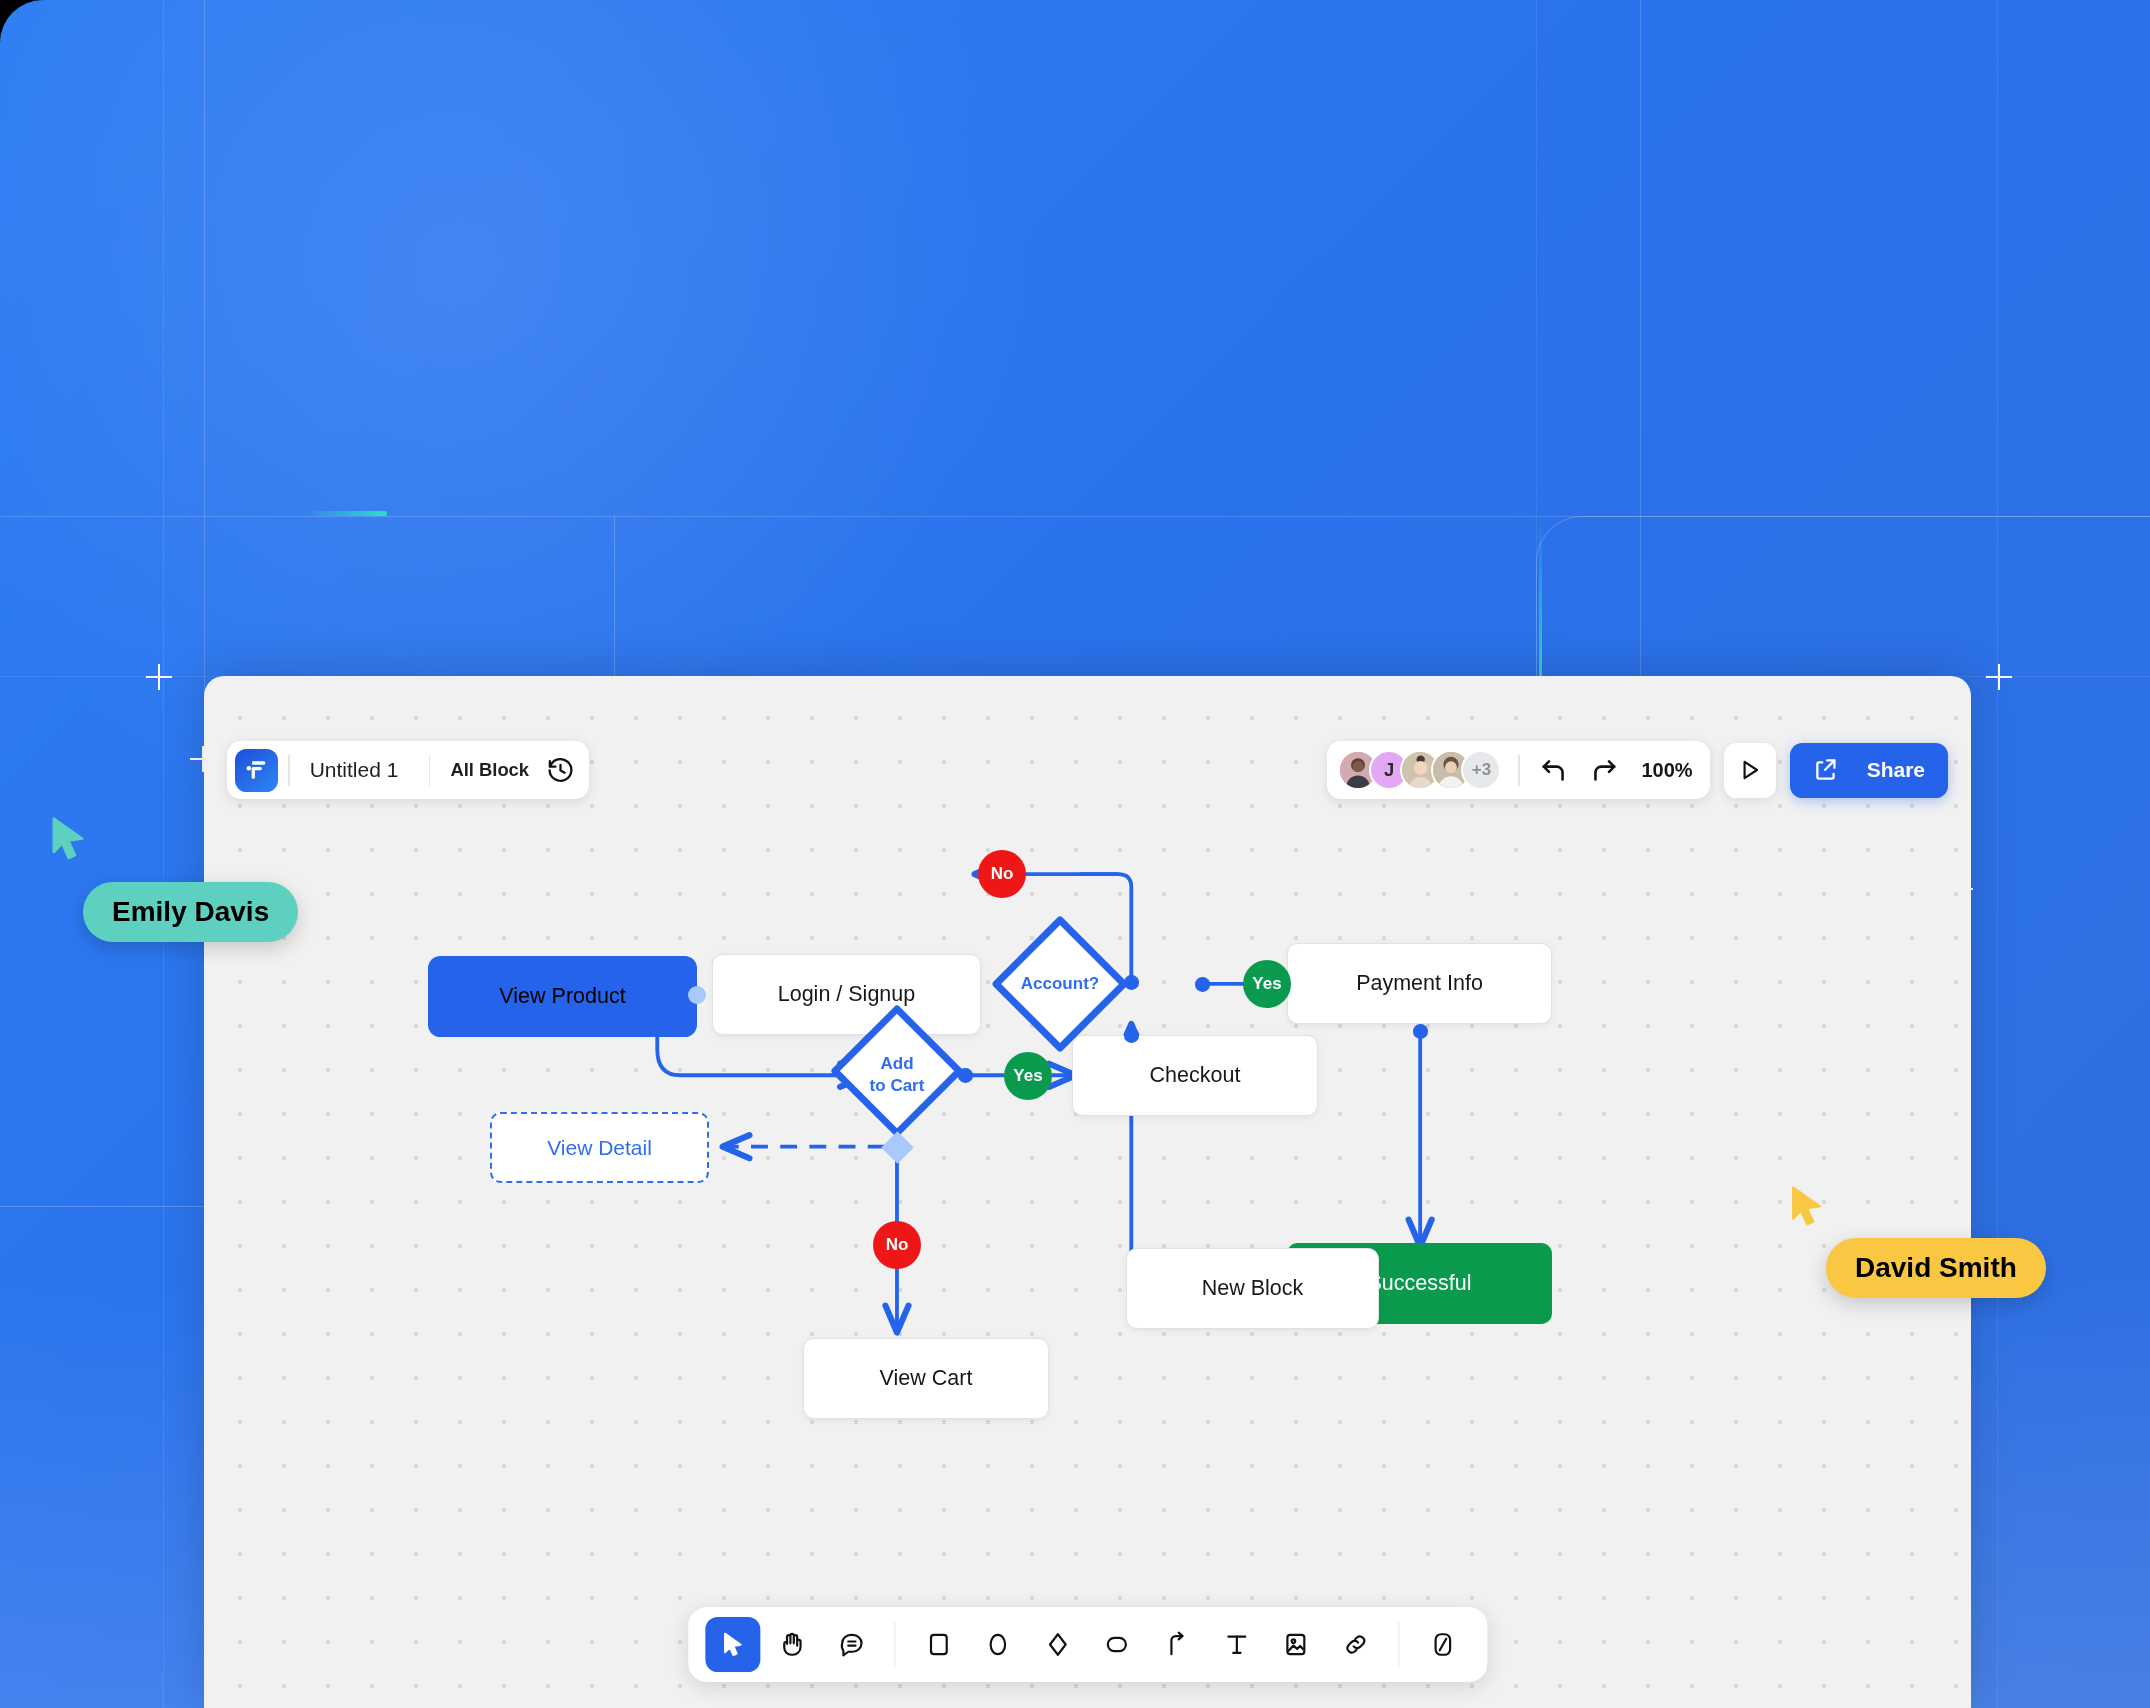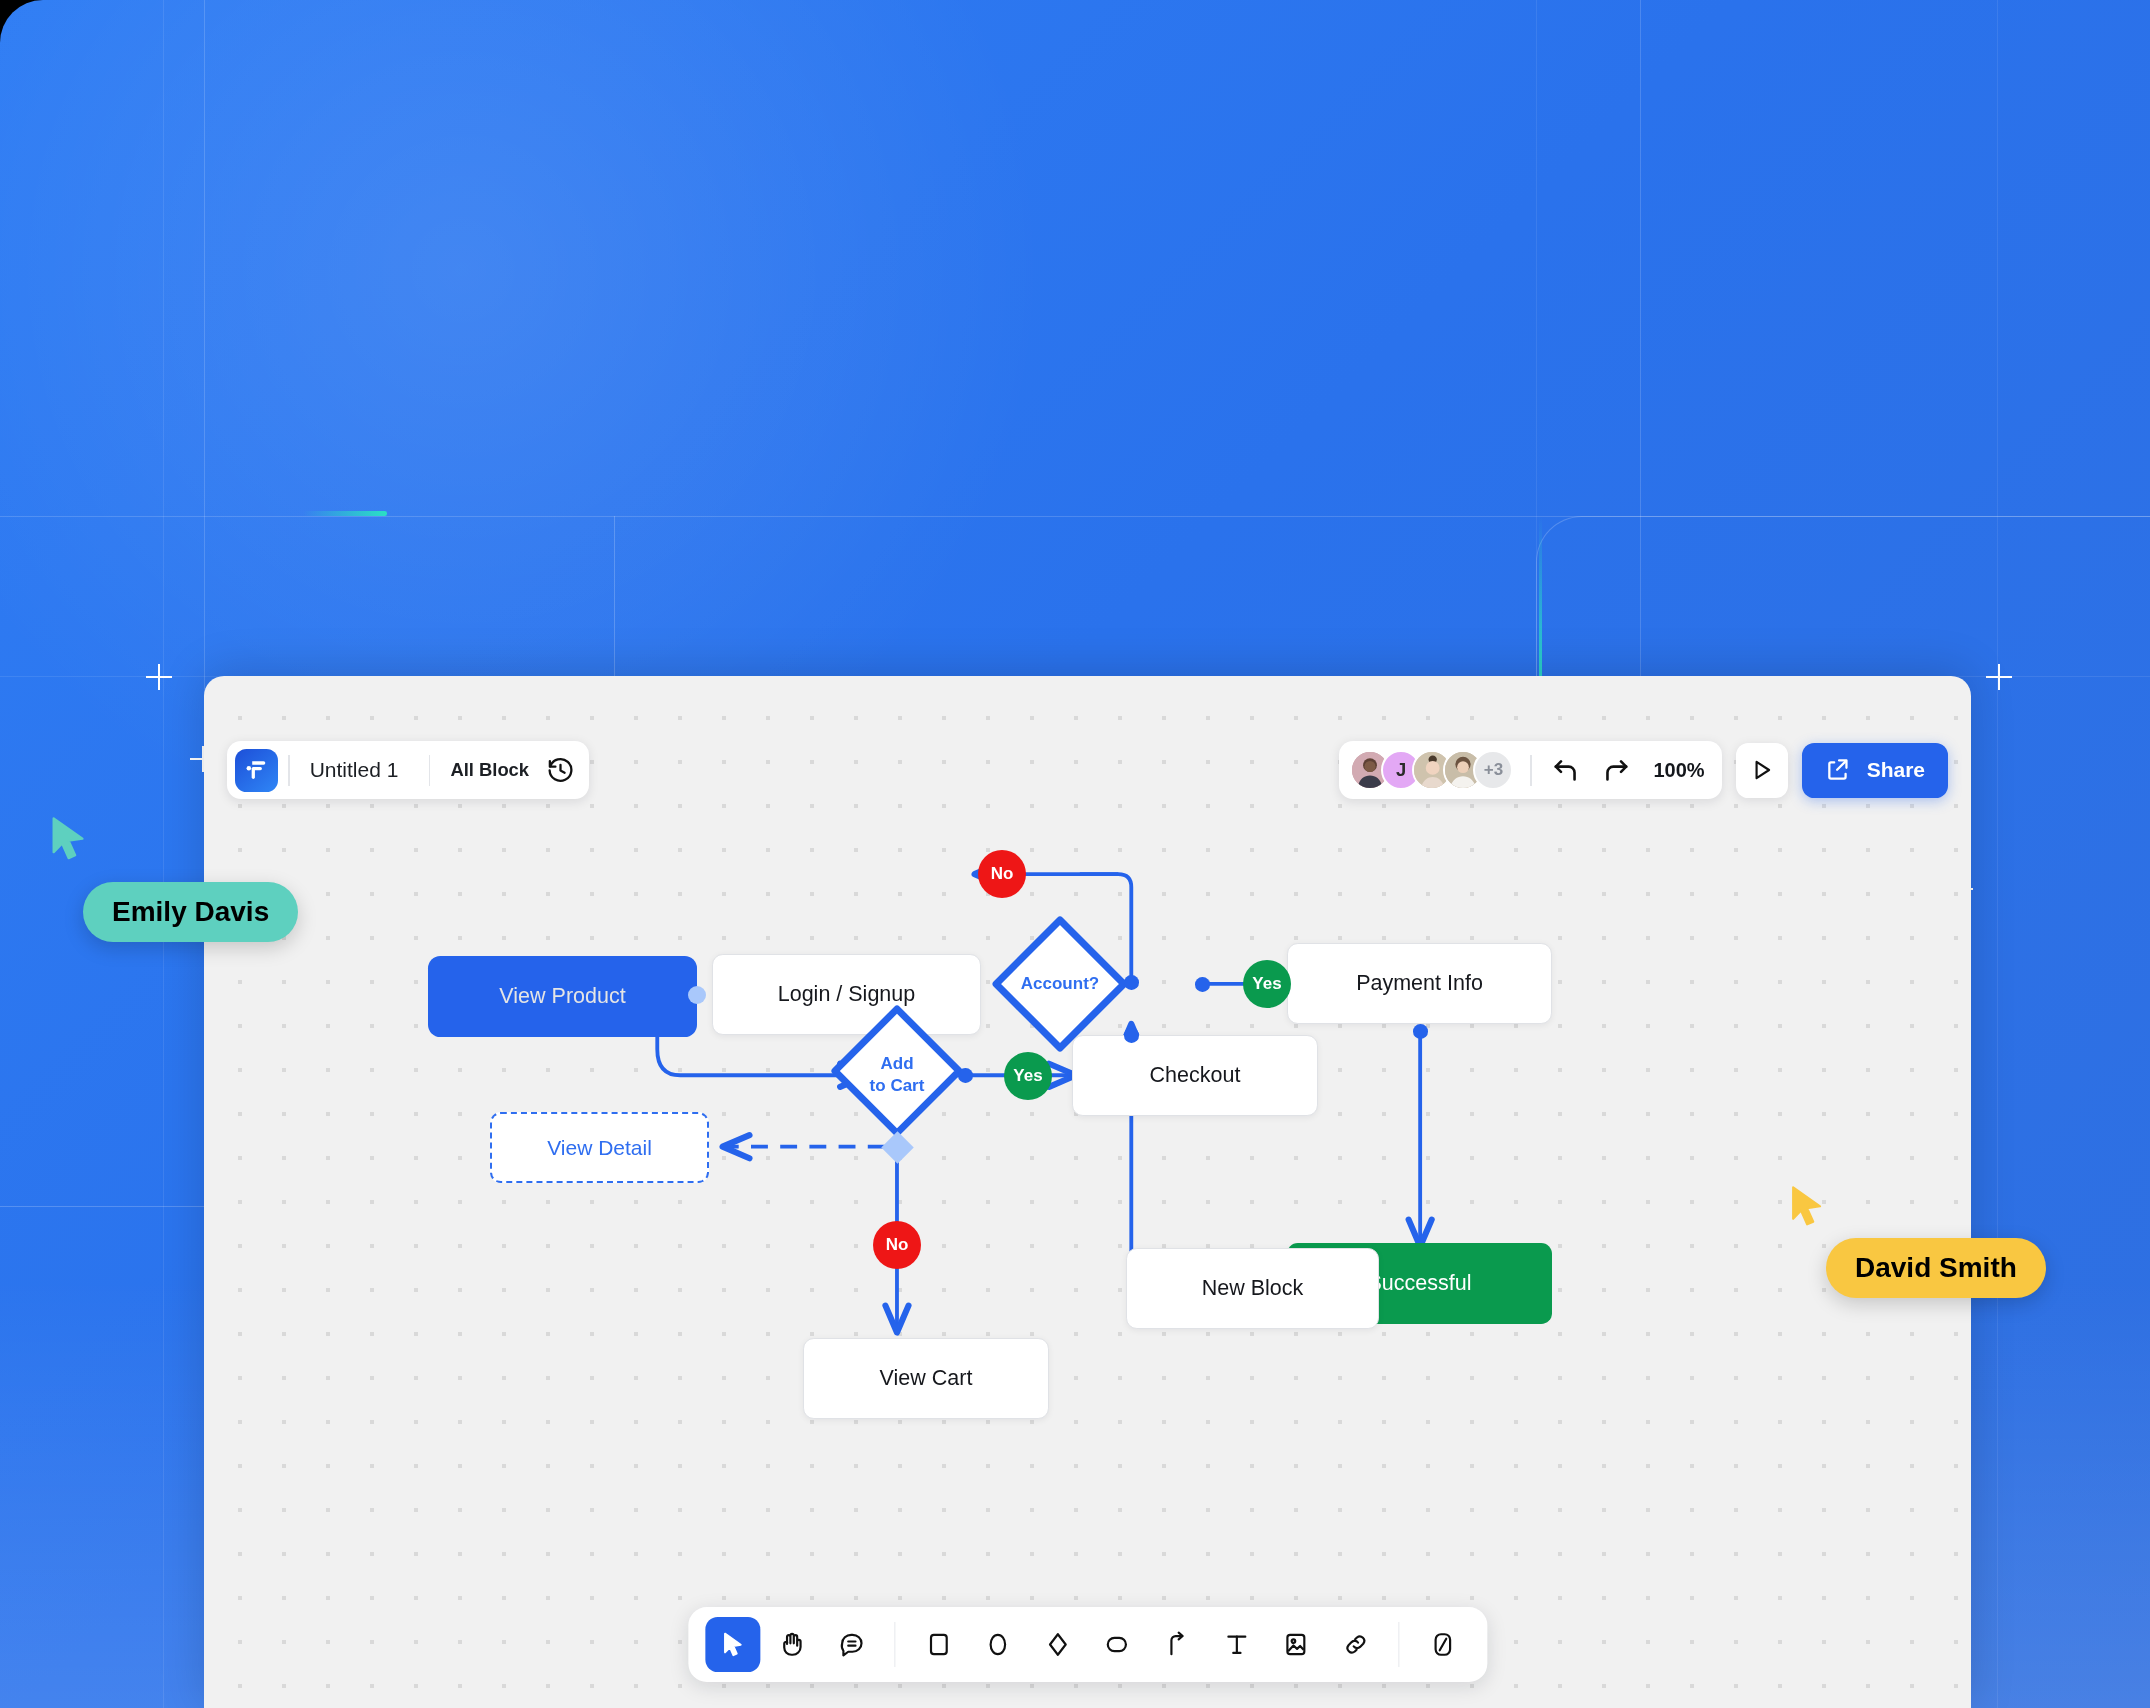--- a/index.html
+++ b/index.html
@@ -79,29 +79,29 @@
   #avatars{ display:flex; align-items:center; }
   .av{ width:40px; height:40px; border-radius:50%; margin-left:-9.2px; border:2.3px solid #fff;
        display:flex; align-items:center; justify-content:center; overflow:hidden;
        font-size:18.4px; font-weight:bold; color:#2b2b2b; flex:none; }
   .av:first-child{ margin-left:0; }
   #zoom-level{ font-size:20px; font-weight:bold; color:#14171c; margin-left:4.6px; }
   .ibtn{ width:40px; height:40px; display:flex; align-items:center; justify-content:center; margin-left:10.8px; }
   #play-btn{ width:52px; height:55px; background:#fff; border-radius:12.3px;
              display:flex; align-items:center; justify-content:center; box-shadow:0 2.3px 10.8px rgba(16,24,40,.10);}
   #share-btn{ height:55px; background:#2563eb; border-radius:12.3px; color:#fff;
-              display:flex; align-items:center; gap:16px; padding:0 23px;
+              display:flex; align-items:center; gap:28px; padding:0 23px;
               font-size:21px; font-weight:bold; box-shadow:0 3.1px 12.3px rgba(37,99,235,.35); }
 
   
   .node{ position:absolute; display:flex; align-items:center; justify-content:center;
          text-align:center; border-radius:10.8px; }
   .node-plain{ background:#fff; border:1.2px solid #e0e2e6; color:#16181d;
                font-size:21.5px; box-shadow:0 1.5px 6.1px rgba(16,24,40,.06); }
-  .node-blue{ background:#2563eb; color:#e5e5e5; font-size:21.5px; border-radius:12.3px; }
+  .node-blue{ background:#2563eb; color:#000000; font-size:21.5px; border-radius:12.3px; }
   .node-green{ background:#0a9a4e; color:#fff; font-size:21.5px; border-radius:10.8px; }
   .node-dashed{ background:#fff; border:2.3px dashed #2f6ef0; color:#2f6ef0; font-size:21px; border-radius:10.8px;}
 
   .diamond{ position:absolute; display:flex; align-items:center; justify-content:center; }
   .diamond .dshape{ position:absolute; inset:0; }
   .diamond .dlabel{ position:relative; color:#2f6ef0; font-size:17px; font-weight:bold;
                     line-height:1.28; text-align:center; z-index:2; }
 
   
   .badge{ position:absolute; border-radius:50%; display:flex; align-items:center; justify-content:center;

